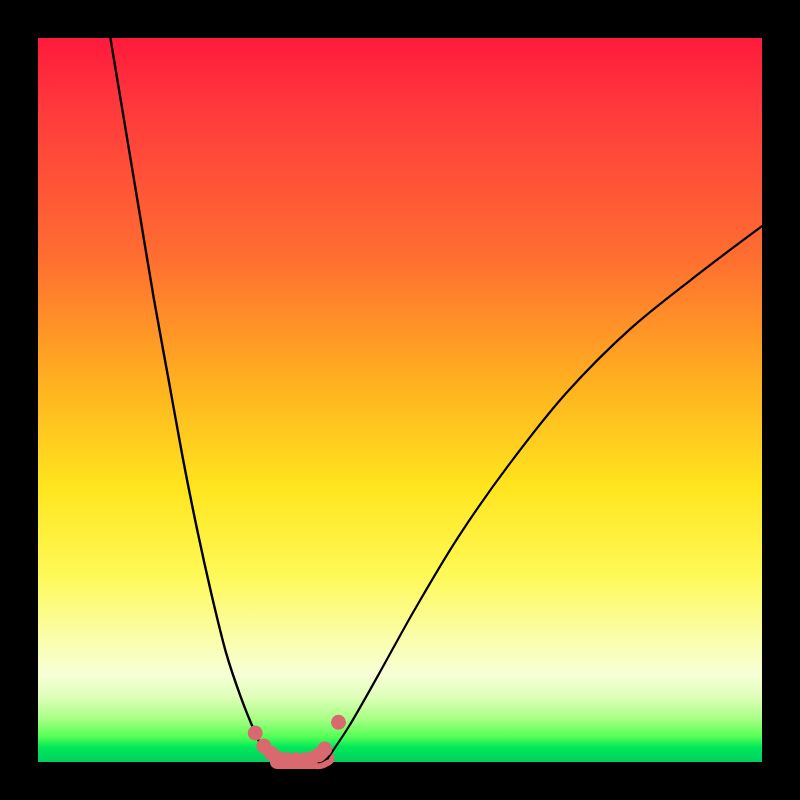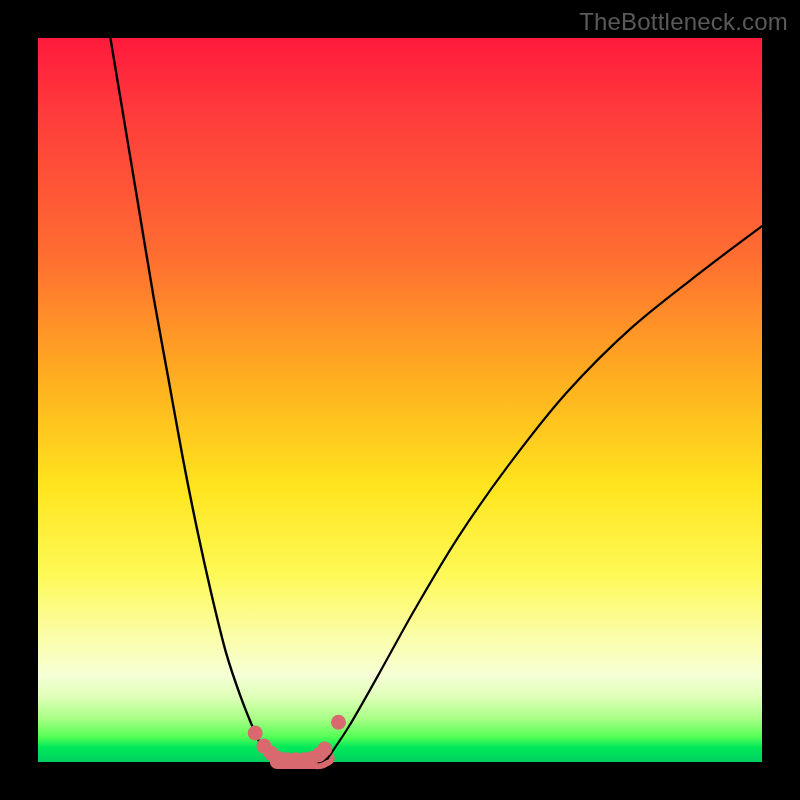--- a/index.html
+++ b/index.html
@@ -58,21 +58,20 @@
     width: 724px;
     height: 724px;
     overflow: visible;
   }
 </style>
 </head>
 <body>
 
 <div class="frame">
 
-  <div class="watermark">TheBottleneck.com</div>
 
   <div class="plot-area">
     <svg class="curves" viewBox="0 0 724 724" preserveAspectRatio="none">
       <defs></defs>
       <g>
         <path d="M 72.4,0 C 74.81333333333333,14.479999999999999 82.05333333333333,57.92 86.88,86.88 C 91.70666666666666,115.83999999999999 96.53333333333335,144.79999999999998 101.36000000000001,173.76 C 106.18666666666668,202.72 111.01333333333334,232.88666666666666 115.84,260.64 C 120.66666666666667,288.3933333333333 125.49333333333333,313.7333333333333 130.32,340.28 C 135.14666666666665,366.82666666666665 139.97333333333336,394.58000000000004 144.8,419.92 C 149.62666666666667,445.26 154.45333333333335,469.3933333333333 159.28,492.32 C 164.10666666666665,515.2466666666667 168.93333333333334,536.9666666666667 173.76,557.48 C 178.58666666666664,577.9933333333333 183.41333333333333,598.5066666666667 188.24,615.4 C 193.0666666666667,632.2933333333333 197.89333333333337,645.5666666666667 202.72000000000003,658.84 C 207.54666666666668,672.1133333333333 213.57999999999998,686.5933333333332 217.2,695.04 C 220.82,703.4866666666667 222.02666666666667,705.9 224.44,709.52 C 226.85333333333332,713.14 229.26666666666668,714.3466666666667 231.68,716.76 C 234.09333333333333,719.1733333333333 237.71333333333334,722.7933333333333 238.92000000000002,724" fill="none" stroke="#000" stroke-width="2.4" stroke-linecap="round" stroke-linejoin="round" id="path-left"></path>
         <path d="M 238.92000000000002,724 C 240.1266666666667,724 243.7466666666667,724 246.16000000000003,724 C 248.57333333333335,724 250.98666666666665,724 253.39999999999998,724 C 255.8133333333333,724 258.22666666666663,724 260.64,724 C 263.05333333333334,724 265.46666666666664,724 267.88,724 C 270.29333333333335,724 272.70666666666665,724 275.12,724 C 277.53333333333336,724 279.94666666666666,724.6033333333334 282.36,724 C 284.77333333333337,723.3966666666666 288.3933333333334,720.9833333333333 289.6,720.38" fill="none" stroke="#d86a6f" stroke-width="14" stroke-linecap="round" stroke-linejoin="round" id="path-floor"></path>
           <path d="M 238.92000000000002,724 C 240.1266666666667,724 243.7466666666667,724 246.16000000000003,724 C 248.57333333333335,724 250.98666666666665,724 253.39999999999998,724 C 255.8133333333333,724 258.22666666666663,724 260.64,724 C 263.05333333333334,724 265.46666666666664,724 267.88,724 C 270.29333333333335,724 272.70666666666665,724 275.12,724 C 277.53333333333336,724 279.94666666666666,724.6033333333334 282.36,724 C 284.77333333333337,723.3966666666666 288.3933333333334,720.9833333333333 289.6,720.38" fill="none" stroke="#000" stroke-width="2.2" stroke-linecap="round"></path>
         <path d="M 289.6,720.38 C 293.22,714.95 302.87333333333333,701.6766666666666 311.32,687.8 C 319.76666666666665,673.9233333333333 329.41999999999996,656.4266666666666 340.28,637.12 C 351.14,617.8133333333334 363.2066666666667,594.8866666666667 376.48,571.96 C 389.75333333333333,549.0333333333334 404.2333333333333,523.6933333333334 419.91999999999996,499.56 C 435.6066666666666,475.4266666666667 452.5,451.29333333333335 470.6,427.16 C 488.70000000000005,403.0266666666667 508.00666666666666,377.68666666666667 528.52,354.76 C 549.0333333333333,331.8333333333333 570.7533333333333,310.11333333333334 593.68,289.6 C 616.6066666666666,269.0866666666667 644.36,248.5733333333333 666.08,231.67999999999995 C 687.8000000000001,214.7866666666666 714.3466666666667,195.48 724,188.24" fill="none" stroke="#000" stroke-width="2.2" stroke-linecap="round" stroke-linejoin="round" id="path-right"></path>
         <g id="beads">

